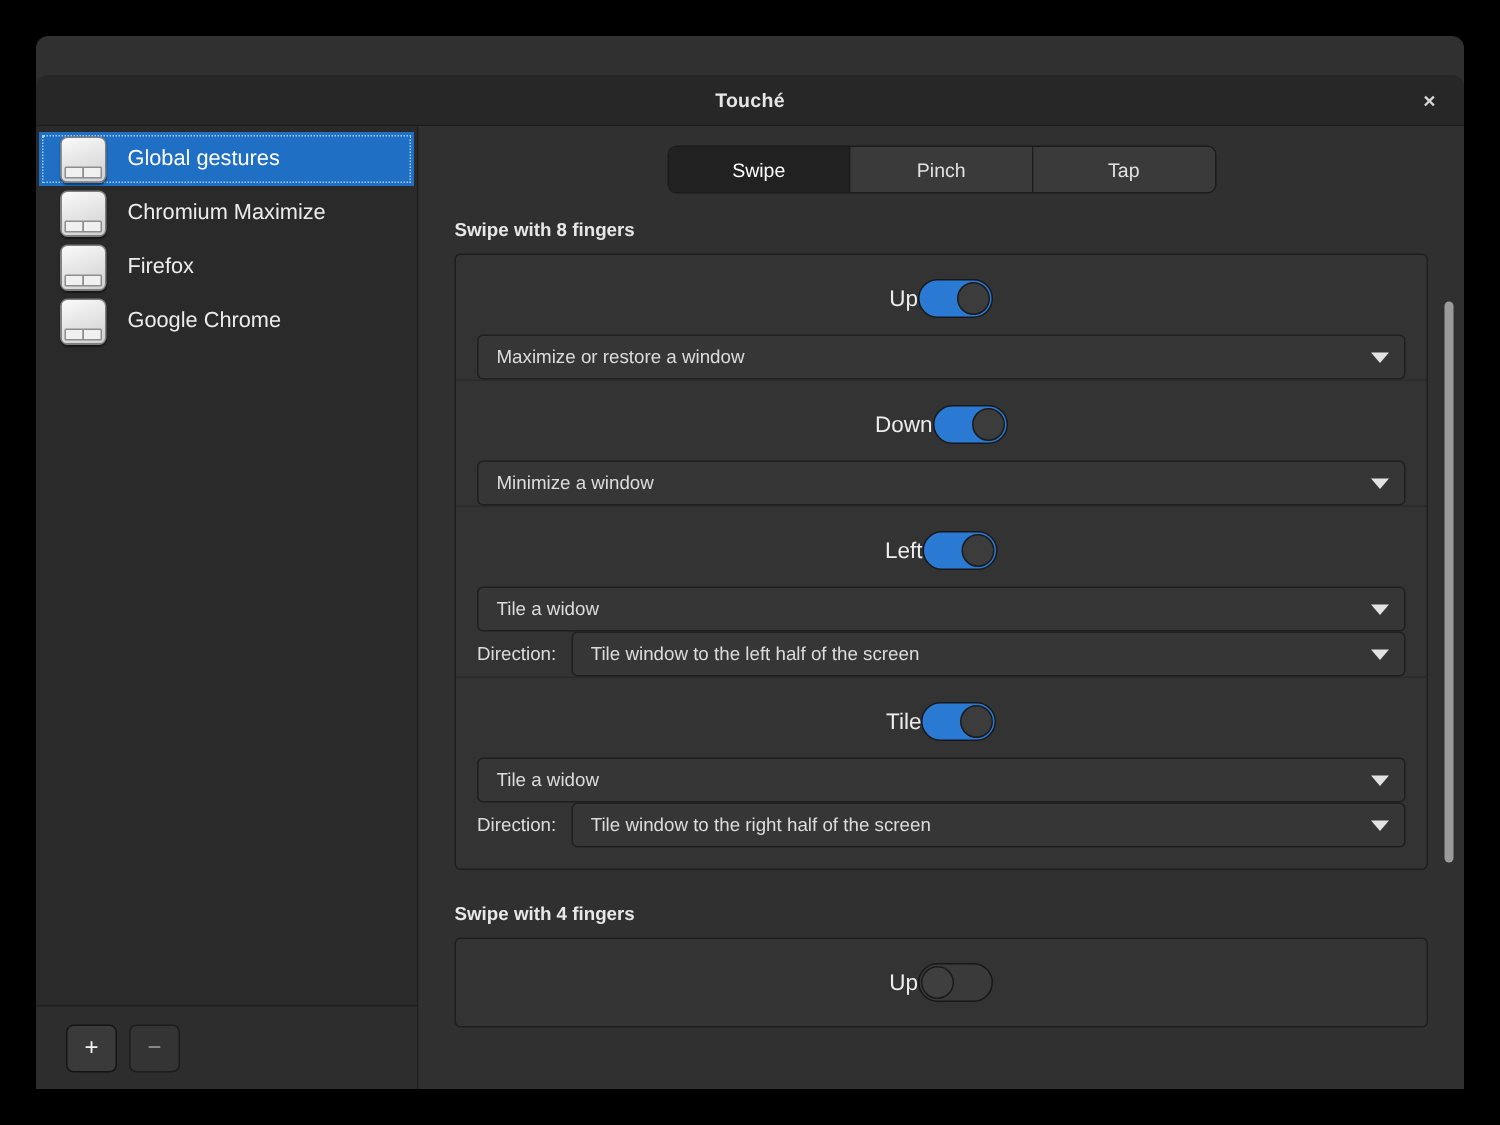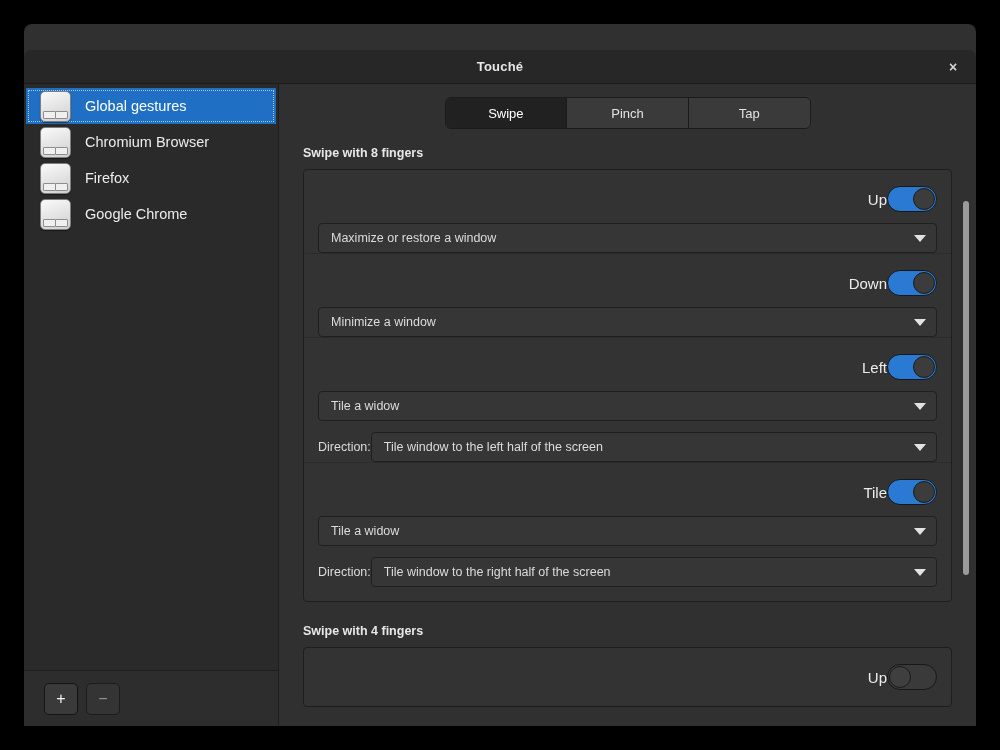--- a/index.html
+++ b/index.html
@@ -219,21 +219,21 @@
   .grow {
     border-bottom: 1px solid #2b2b2b;
   }
 
   .gesture {
     padding: 14px 14px 0 14px;
   }
   .gesture-head {
     display: flex;
     align-items: center;
-    justify-content: flex-end;
+    justify-content: center;
     height: 30px;
   }
   .gesture-name {
     font-size: 15px;
     color: #ececec;
   }
 
   
   .toggle {
     width: 50px;
@@ -281,21 +281,21 @@
     width: 0; height: 0;
     border-left: 6px solid transparent;
     border-right: 6px solid transparent;
     border-top: 7px solid #e3e3e3;
     margin-left: 8px;
   }
 
   .direction-row {
     display: flex;
     align-items: center;
-    margin-top: 11px;
+    gap: 10px;
   }
   .direction-label {
     font-size: 12.5px;
     color: #dcdcdc;
     white-space: nowrap;
   }
   .direction-row .combo { margin-top: 0; flex: 1; }
 
   
   .scrollbar-track {
@@ -329,21 +329,21 @@
   <div class="body-split">
 
     <div class="sidebar">
       <div class="sidebar-list" id="sidebar-list">
           <div class="sb-item selected">
             <div class="touchpad-icon"></div>
             <span class="sb-label">Global gestures</span>
           </div>
           <div class="sb-item">
             <div class="touchpad-icon"></div>
-            <span class="sb-label">Chromium Browser</span>
+            <span class="sb-label">Chromium Maximize</span>
           </div>
           <div class="sb-item">
             <div class="touchpad-icon"></div>
             <span class="sb-label">Firefox</span>
           </div>
           <div class="sb-item">
             <div class="touchpad-icon"></div>
             <span class="sb-label">Google Chrome</span>
           </div>
         </div>

